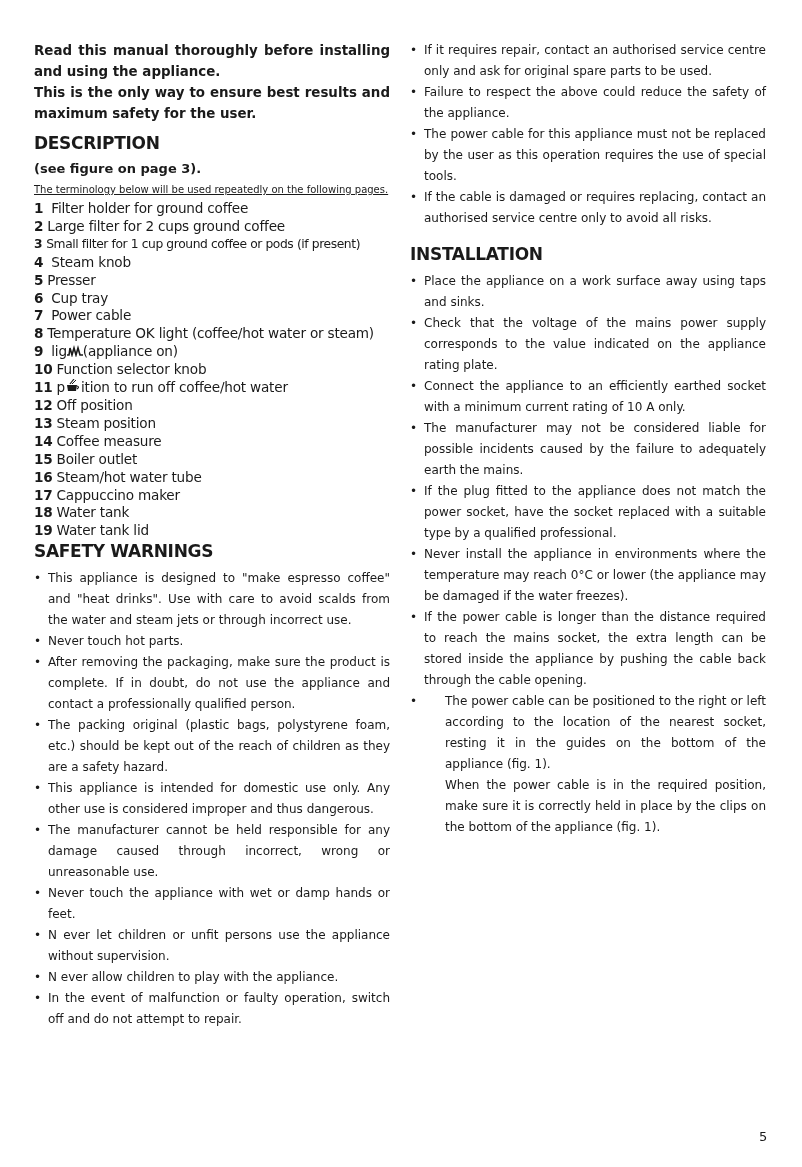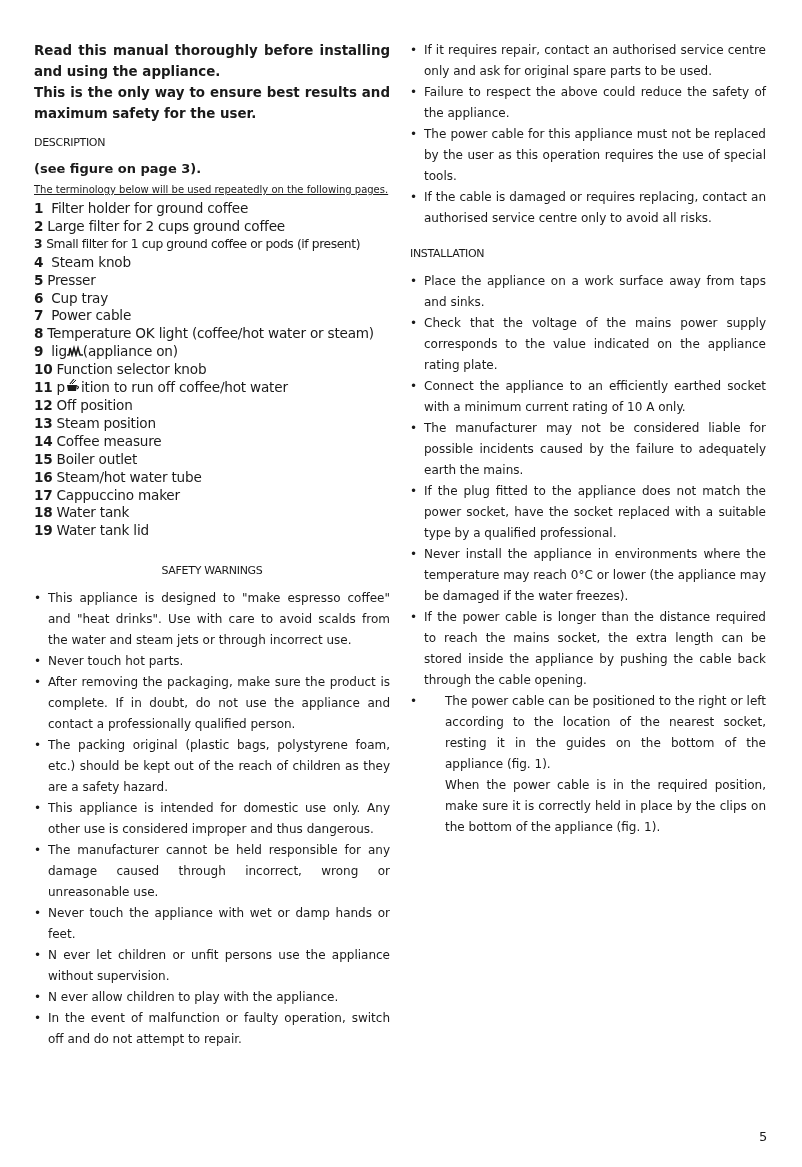--- a/index.html
+++ b/index.html
@@ -2,31 +2,31 @@
 <html><head>
 <meta charset="utf-8">
 <style>
   html, body { margin:0; padding:0; background:#ffffff; }
   body { width:802px; height:1167px; position:relative; overflow:hidden;
          font-family:"DejaVu Sans", sans-serif; color:#1a1a1a; }
   .col { position:absolute; top:40px; width:356px; }
   .col-left { left:34px; }
   .col-right { left:410px; }
   .intro { font-weight:bold; font-size:13.4px; line-height:21px; text-align:justify; margin:0; }
-  h2 { font-size:11px; font-weight:normal; margin:0; letter-spacing:-0.3px; line-height:22px; }
+  h2 { font-size:17px; font-weight:bold; margin:0; letter-spacing:-0.3px; line-height:22px; }
   .h-desc { margin-top:8px; }
   .sub { font-weight:bold; font-size:13px; margin:5px 0 0 0; line-height:20px; }
   .para { font-size:10px; line-height:21px; margin:0; text-align:justify;text-decoration:underline; }
   .terms { list-style:none; margin:0; padding:0; }
   .terms li { font-size:13.6px; line-height:17.9px; white-space:nowrap; letter-spacing:-0.2px; }
   .terms li.small { font-size:12.3px; letter-spacing:-0.4px; }
   .terms .num { font-weight:bold; }
   .terms .sep { display:inline-block; width:4px; }
   .glyph { display:inline-block; position:relative; width:16px; height:12px; vertical-align:-1px; }
-  .h-safety { margin-top:20px;text-align:center; }
+  .h-safety { margin-top:0; }
   .bullets { list-style:none; margin:6px 0 0 0; padding:0; }
   .bullets li { position:relative; padding-left:14px; font-size:12px; line-height:21px; text-align:justify; margin-bottom:0; }
   .bullets li::before { content:"\2022"; position:absolute; left:0; top:0; font-size:12px; }
   .bullets li .cont { display:block;margin-left:21px; }
   .h-install { margin-top:14px; }
   .page-num { position:absolute; left:759px; top:1129px; font-size:13px; }
 </style>
 </head>
 <body>
 
@@ -85,21 +85,21 @@
 <div class="col col-right">
   <ul class="bullets" style="margin-top:0">
     <li>If it requires repair, contact an authorised service centre only and ask for original spare parts to be used.</li>
     <li>Failure to respect the above could reduce the safety of the appliance.</li>
     <li>The power cable for this appliance must not be replaced by the user as this operation requires the use of special tools.</li>
     <li>If the cable is damaged or requires replacing, contact an authorised service centre only to avoid all risks.</li>
   </ul>
 
   <h2 class="h-install">INSTALLATION</h2>
   <ul class="bullets">
-    <li>Place the appliance on a work surface away from taps and sinks.</li>
+    <li>Place the appliance on a work surface away using taps and sinks.</li>
     <li>Check that the voltage of the mains power supply corresponds to the value indicated on the appliance rating plate.</li>
     <li>Connect the appliance to an efficiently earthed socket with a minimum current rating of 10 A only.</li>
     <li>The manufacturer may not be considered liable for possible incidents caused by the failure to adequately earth the mains.</li>
     <li>If the plug fitted to the appliance does not match the power socket, have the socket replaced with a suitable type by a qualified professional.</li>
     <li>Never install the appliance in environments where the temperature may reach 0°C or lower (the appliance may be damaged if the water freezes).</li>
     <li>If the power cable is longer than the distance required to reach the mains socket, the extra length can be stored inside the appliance by pushing the cable back through the cable opening.</li>
     <li>
       <span class="cont">The power cable can be positioned to the right or left according to the location of the nearest socket, resting it in the guides on the bottom of the appliance (fig. 1).</span>
       <span class="cont">When the power cable is in the required position, make sure it is correctly held in place by the clips on the bottom of the appliance (fig. 1).</span>
     </li>

